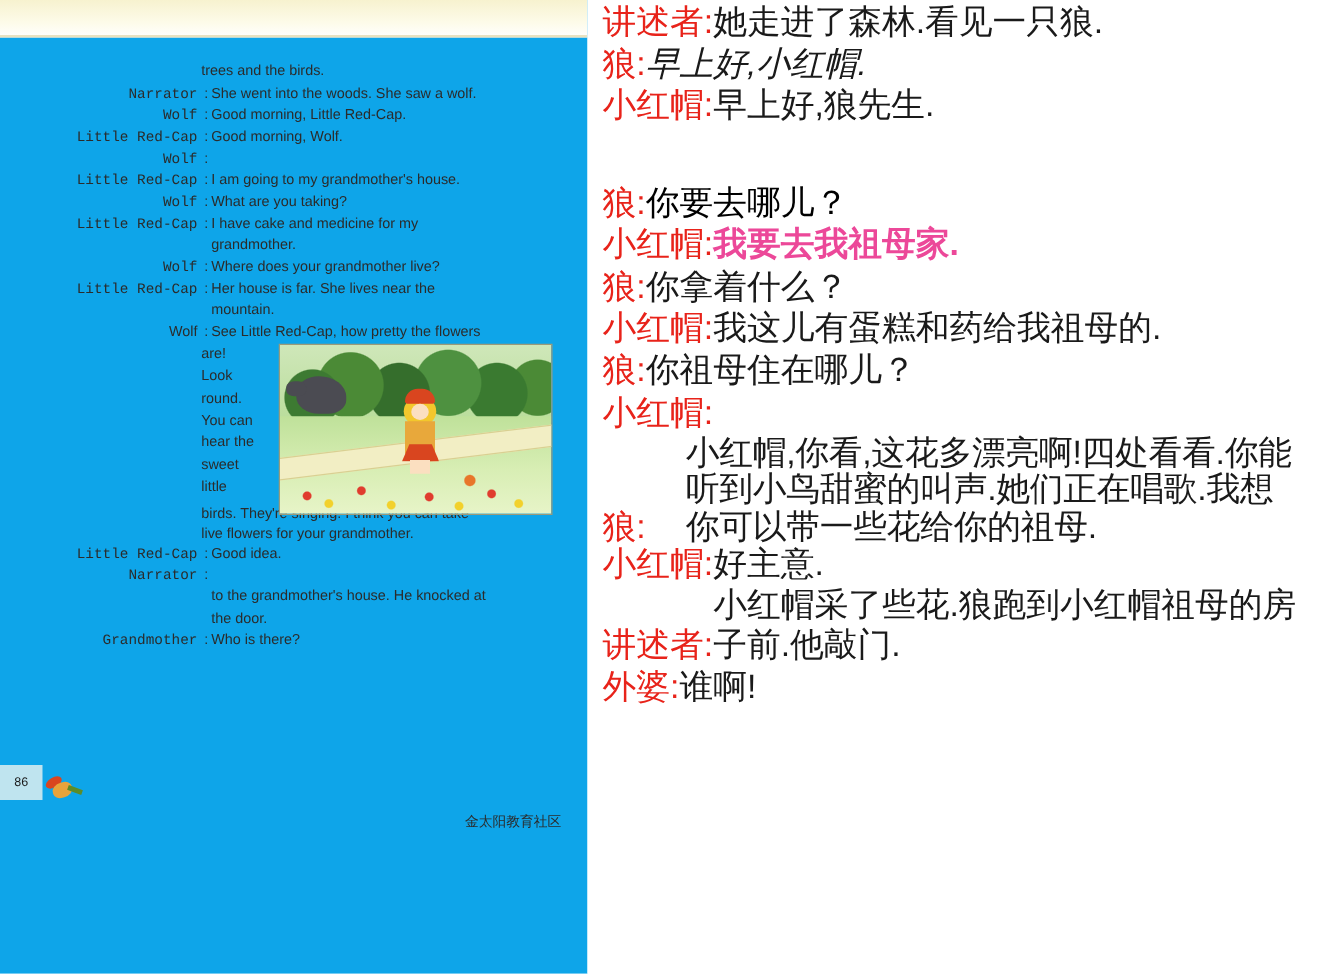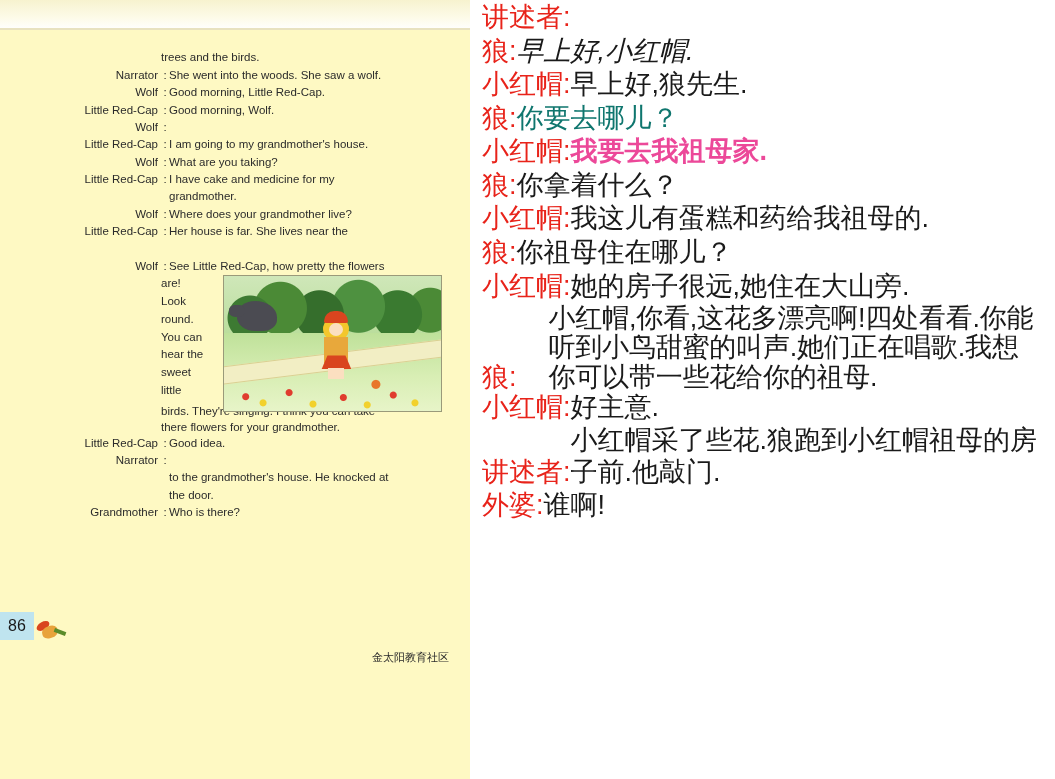--- a/index.html
+++ b/index.html
@@ -18,21 +18,21 @@
     width: 1055px;
     height: 779px;
     display: flex;
   }
 
   
   .left-panel {
     position: relative;
     width: 470px;
     height: 779px;
-    background: #fef9c3;
+    background: #0ea5e9;
     overflow: hidden;
   }
   .scan-top-band {
     position: absolute;
     top: 0;
     left: 0;
     width: 470px;
     height: 30px;
     background: linear-gradient(to bottom, #f7f2cf 0%, #fdfbe9 60%, #ffffff 100%);
   }
@@ -59,20 +59,21 @@
   .script-line {
     display: flex;
     margin-bottom: 1.5px;
   }
   .script-line .spk {
     width: 128px;
     min-width: 128px;
     text-align: right;
     padding-right: 3px;
     white-space: nowrap;
+    font-family: Liberation Mono, monospace;
   }
   .script-line .colon {
     width: 8px;
     min-width: 8px;
     text-align: center;
   }
   .script-line .txt {
     flex: 1;
   }
   .script-line.cont .spk,
@@ -223,21 +224,21 @@
   }
 
   .page-number-box {
     position: absolute;
     left: 0;
     top: 612px;
     width: 34px;
     height: 28px;
     background: #bfe4ef;
     color: #1a1a1a;
-    font-size: 16px;
+    font-size: 10px;
     display: flex;
     align-items: center;
     justify-content: center;
   }
   .page-mascot {
     position: absolute;
     left: 36px;
     top: 620px;
     width: 30px;
     height: 24px;
@@ -366,20 +367,21 @@
             <span class="txt">Where does your grandmother live?</span>
           </div>
           <div class="script-line">
             <span class="spk">Little Red-Cap</span>
             <span class="colon">:</span>
             <span class="txt">Her house is far. She lives near the</span>
           </div>
           <div class="script-line cont">
             <span class="spk"></span>
             <span class="colon">:</span>
+            <span class="txt">mountain.</span>
           </div>
         </div>
 
       <div class="wrap-area">
         <div class="wolf-wrap-line">
           <span class="spk">Wolf</span>
           <span class="colon">:</span>
           <span class="txt">See Little Red-Cap, how pretty the flowers</span>
         </div>
         <div class="narrow-col" id="narrow-col">
@@ -405,21 +407,21 @@
             <div class="dress"></div>
             <div class="skirt"></div>
             <div class="legs"></div>
           </div>
           <div class="flowers"></div>
         </div>
       </div>
 
       <div class="after-illus" id="wrap-after">
           <div style="margin-left: 131px;">birds. They're singing. I think you can take</div>
-          <div style="margin-left: 131px;">there flowers for your grandmother.</div>
+          <div style="margin-left: 131px;">live flowers for your grandmother.</div>
         </div>
       <div id="script-list-after">
           <div class="script-line">
             <span class="spk">Little Red-Cap</span>
             <span class="colon">:</span>
             <span class="txt">Good idea.</span>
           </div>
           <div class="script-line">
             <span class="spk">Narrator</span>
             <span class="colon">:</span>
@@ -448,35 +450,36 @@
       <div class="body"></div>
       <div class="tail"></div>
     </div>
     <div class="footer-credit">金太阳教育社区</div>
   </div>
 
   <div class="right-panel" id="dialogue-panel">
       <div class="dlg-line">
         <span class="speaker" style="color: rgb(232, 35, 26);">讲述者</span>
         <span class="sep" style="color: rgb(232, 35, 26);">:</span>
+        <span class="content" style="color: rgb(26, 26, 26);">她走进了森林.看见一只狼.</span>
       </div>
       <div class="dlg-line">
         <span class="speaker" style="color: rgb(232, 35, 26);">狼</span>
         <span class="sep" style="color: rgb(232, 35, 26);">:</span>
         <span class="content" style="color: rgb(26, 26, 26); font-style: italic;">早上好,小红帽.</span>
       </div>
       <div class="dlg-line">
         <span class="speaker" style="color: rgb(232, 35, 26);">小红帽</span>
         <span class="sep" style="color: rgb(232, 35, 26);">:</span>
         <span class="content" style="color: rgb(26, 26, 26);">早上好,狼先生.</span>
       </div>
       <div class="dlg-line">
         <span class="speaker" style="color: rgb(232, 35, 26);">狼</span>
         <span class="sep" style="color: rgb(232, 35, 26);">:</span>
-        <span class="content" style="color: #0f766e;">你要去哪儿？</span>
+        <span class="content" style="color: #000000; margin-top: 44px;">你要去哪儿？</span>
       </div>
       <div class="dlg-line">
         <span class="speaker" style="color: rgb(232, 35, 26);">小红帽</span>
         <span class="sep" style="color: rgb(232, 35, 26);">:</span>
         <span class="content" style="color: #ec4899; font-weight: bold;">我要去我祖母家.</span>
       </div>
       <div class="dlg-line">
         <span class="speaker" style="color: rgb(232, 35, 26);">狼</span>
         <span class="sep" style="color: rgb(232, 35, 26);">:</span>
         <span class="content" style="color: rgb(26, 26, 26);">你拿着什么？</span>
@@ -487,21 +490,20 @@
         <span class="content" style="color: rgb(26, 26, 26);">我这儿有蛋糕和药给我祖母的.</span>
       </div>
       <div class="dlg-line">
         <span class="speaker" style="color: rgb(232, 35, 26);">狼</span>
         <span class="sep" style="color: rgb(232, 35, 26);">:</span>
         <span class="content" style="color: rgb(26, 26, 26);">你祖母住在哪儿？</span>
       </div>
       <div class="dlg-line">
         <span class="speaker" style="color: rgb(232, 35, 26);">小红帽</span>
         <span class="sep" style="color: rgb(232, 35, 26);">:</span>
-        <span class="content" style="color: rgb(26, 26, 26);">她的房子很远,她住在大山旁.</span>
       </div>
       <div class="dlg-line tight">
         <span class="speaker" style="color: rgb(232, 35, 26);">狼</span>
         <span class="sep" style="color: rgb(232, 35, 26);">:</span>
         <span class="content" style="color: rgb(26, 26, 26);">小红帽,你看,这花多漂亮啊!四处看看.你能听到小鸟甜蜜的叫声.她们正在唱歌.我想你可以带一些花给你的祖母.</span>
       </div>
       <div class="dlg-line">
         <span class="speaker" style="color: rgb(232, 35, 26);">小红帽</span>
         <span class="sep" style="color: rgb(232, 35, 26);">:</span>
         <span class="content" style="color: rgb(26, 26, 26);">好主意.</span>

